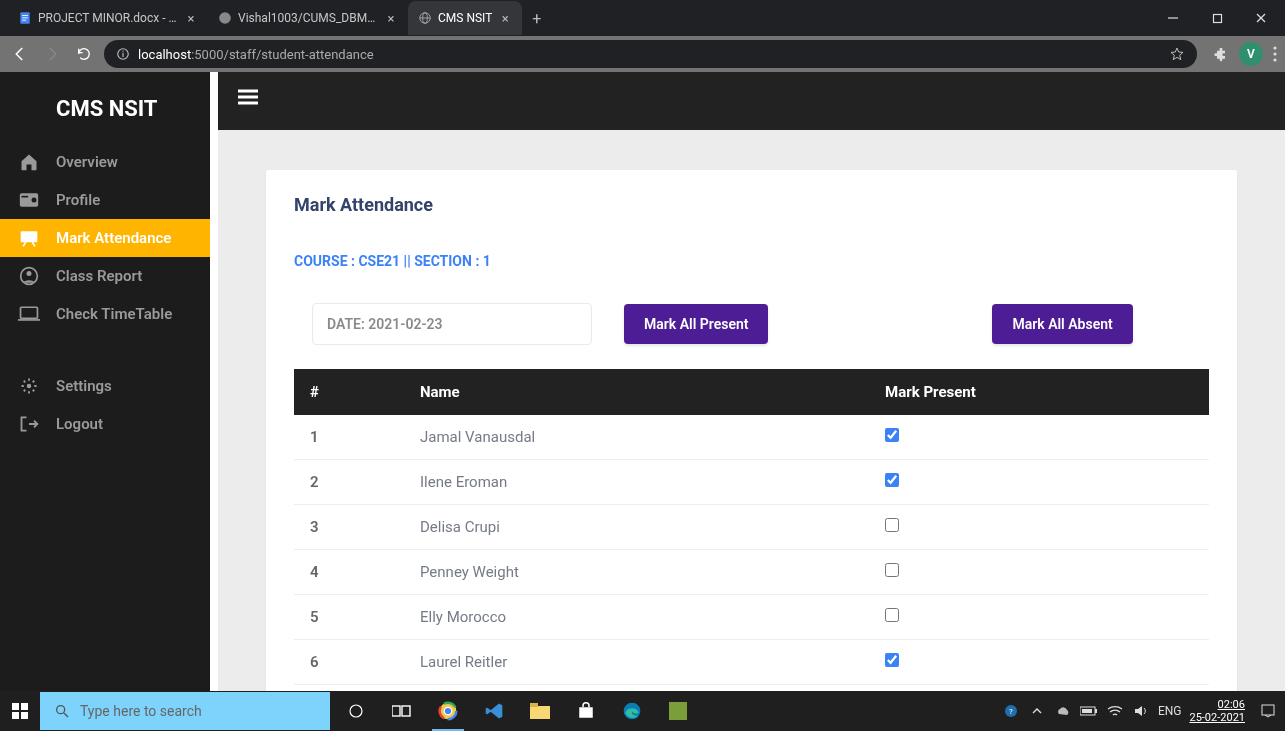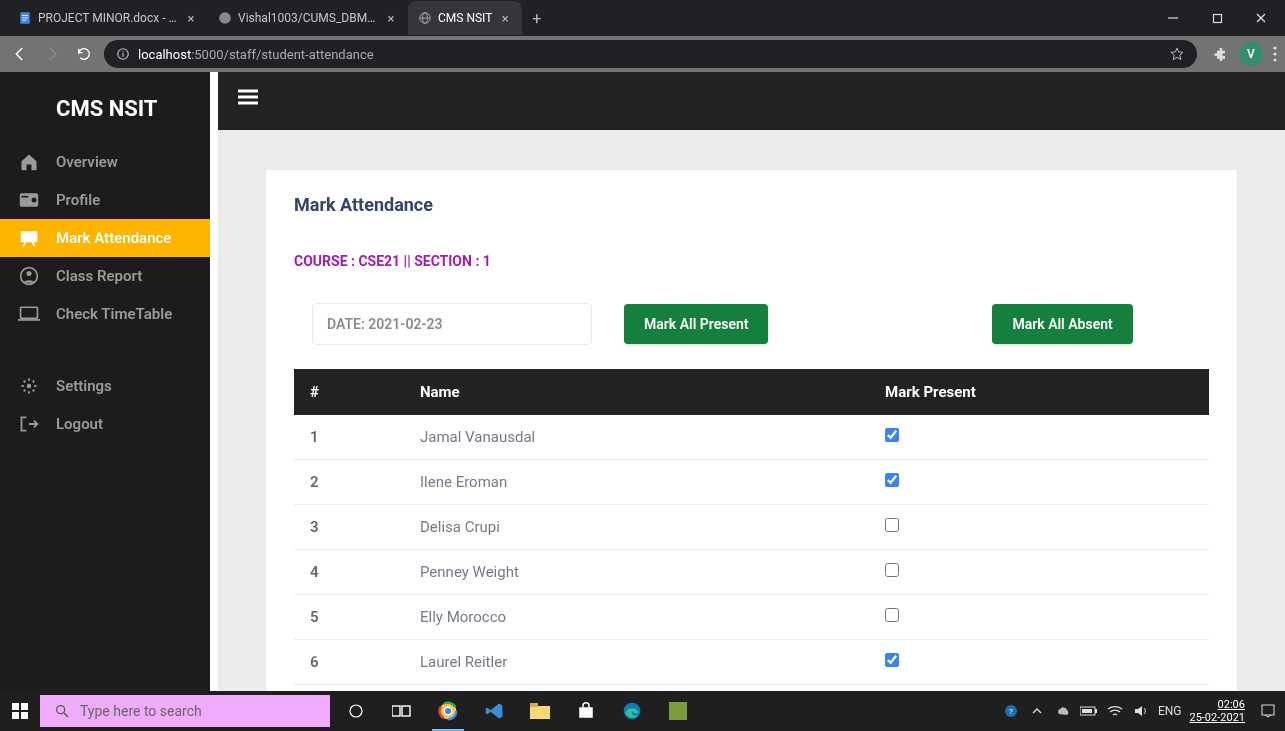--- a/index.html
+++ b/index.html
@@ -35,39 +35,39 @@
 .nav-item .icon { width: 22px; height: 22px; display: flex; align-items: center; justify-content: center; }
 .nav-group-gap { height: 34px; }
 
 .content-wrap { flex: 1; display: flex; flex-direction: column; background: #ececec; border-left: 8px solid #fff; overflow: hidden; }
 .topbar { height: 58px; background: #222; display: flex; align-items: center; padding: 0 20px; }
 .hamburger { color: #fff; width: 24px; height: 24px; cursor: pointer; }
 
 .main { flex: 1; overflow: auto; padding: 40px 48px; }
 .card { background: #fff; border-radius: 2px; box-shadow: 0 1px 3px rgba(0,0,0,.05); padding: 24px 28px 28px; }
 .card-title { color: #34436a; font-weight: 700; font-size: 18px; margin-bottom: 38px; }
-.course-line { color: #a21caf; font-weight: 700; font-size: 14px; margin-bottom: 34px; }
+.course-line { color: #3b82f6; font-weight: 700; font-size: 14px; margin-bottom: 34px; }
 
 .controls-row { display: flex; align-items: center; gap: 32px; margin-bottom: 24px; padding-left: 18px; }
 .date-box { flex: 0 0 280px; background: #fff; border: 1px solid #eaeaea; border-radius: 4px; padding: 12px 14px; color: #8a8a8a; font-weight: 600; font-size: 14px; }
-.btn { border: none; border-radius: 4px; padding: 12px 20px; background: #15803d; color: #fff; font-weight: 600; font-size: 14px; cursor: pointer; box-shadow: 0 2px 3px rgba(0,0,0,.1); }
+.btn { border: none; border-radius: 4px; padding: 12px 20px; background: #4c1d95; color: #fff; font-weight: 600; font-size: 14px; cursor: pointer; box-shadow: 0 2px 3px rgba(0,0,0,.1); }
 .btn-spacer { flex: 1; max-width: 160px; }
 
 .table { width: 100%; border-collapse: collapse; }
 .table thead th { background: #222; color: #fff; text-align: left; padding: 14px 16px; font-size: 15px; font-weight: 700; }
 .table thead th:first-child { width: 110px; }
 .table thead th:last-child { width: 340px; }
 .table tbody td { padding: 13px 16px; border-bottom: 1px solid #eee; color: #757b87; font-size: 15px; }
 .table tbody td:first-child { color: #666; font-weight: 600; }
 .table input[type=checkbox] { width: 14px; height: 14px; accent-color: #3b82f6; cursor: pointer; }
 
 
 .taskbar { position: absolute; bottom: 0; left: 0; right: 0; height: 40px; background: #1f1f1f; display: flex; align-items: center; color: #fff; font-size: 12px; }
 .start { width: 40px; height: 40px; display: flex; align-items: center; justify-content: center; cursor: pointer; }
-.search-box { background: #f0abfc; height: 32px; display: flex; align-items: center; padding: 0 14px; gap: 10px; color: #666; width: 290px; font-size: 14px; }
+.search-box { background: #7dd3fc; height: 38px; display: flex; align-items: center; padding: 0 14px; gap: 10px; color: #666; width: 290px; font-size: 14px; }
 .task-icons { display: flex; align-items: center; gap: 2px; margin-left: 4px; }
 .task-icon { width: 44px; height: 40px; display: flex; align-items: center; justify-content: center; cursor: pointer; position: relative; }
 .task-icon.active::after { content: ''; position: absolute; bottom: 0; left: 6px; right: 6px; height: 2px; background: #76b9ed; }
 .tray { margin-left: auto; display: flex; align-items: center; gap: 8px; padding: 0 8px; }
 .tray-clock { text-align: right; font-size: 11px; line-height: 1.2; padding-right: 6px; text-decoration: underline; }
 .tray-icon { width: 18px; height: 18px; display: flex; align-items: center; justify-content: center; color: #ddd; }
 
 svg { display: block; }
 </style>
 </head>

